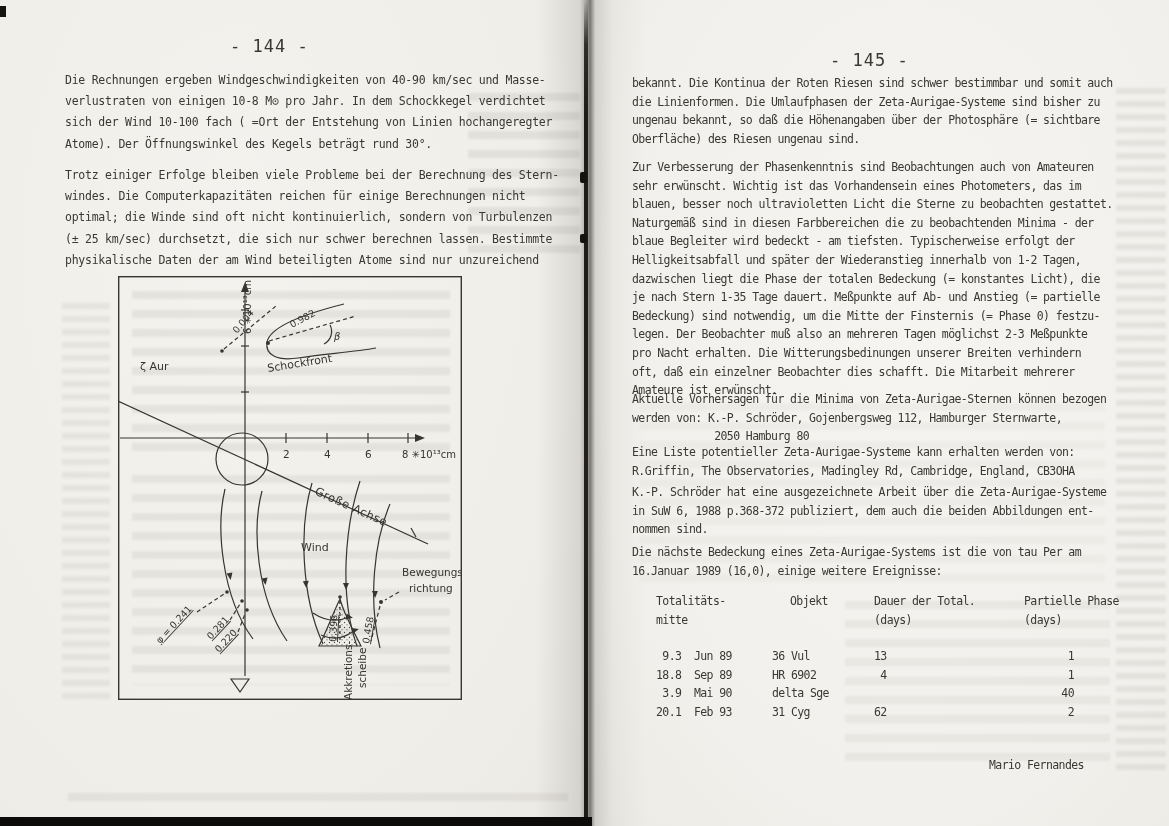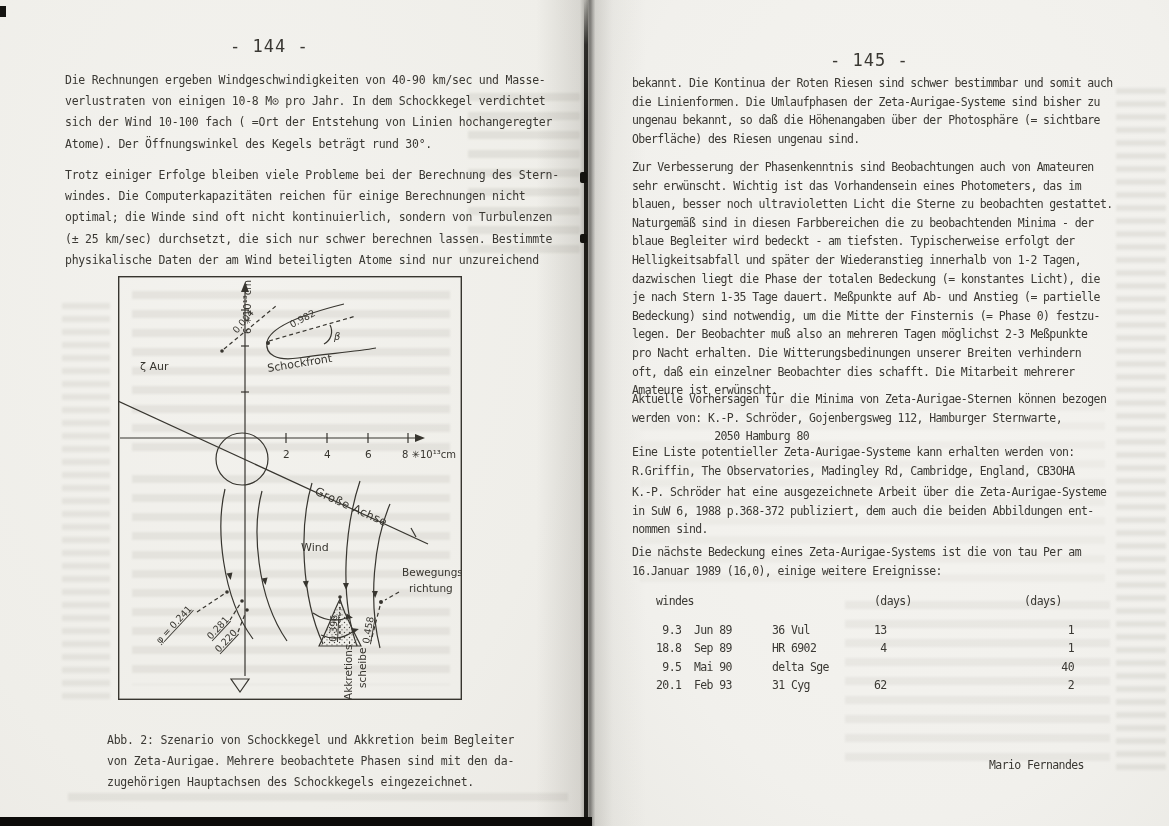--- a/index.html
+++ b/index.html
@@ -24,21 +24,21 @@
       background:linear-gradient(180deg,rgba(25,24,21,0) 0px,rgba(25,24,21,0.85) 45px,#1c1b18 120px,#232119 60%,#1c1b18 100%);}
   .spine-mark{position:absolute;left:580px;width:7px;background:#14130f;border-radius:2px;z-index:5;}
   #edge-bottom-left{position:absolute;left:0;top:817px;width:592px;height:9px;background:#0c0b09;z-index:6;}
   #edge-top-left{position:absolute;left:0;top:6px;width:6px;height:11px;background:#151411;z-index:6;}
   .ztable{position:absolute;left:656px;top:592px;width:424px;z-index:2;font-size:11.5px;letter-spacing:-0.6px;}
   .trow{display:grid;grid-template-columns:116px 102px 120px 86px;line-height:18.5px;white-space:pre;}
   .tcell{overflow:visible;}
   .tcell.c3{text-align:right;padding-right:6px;}
   .thead .tcell.c1{padding-left:18px;}
   .thead .tcell.c3{text-align:left;padding-left:30px;padding-right:0;}
-  .rows-block{margin-top:10px;}
+  .rows-block{margin-top:18px;}
   .u{text-decoration:underline;}
 </style>
 </head>
 <body>
 
 <div id="scan">
   <div id="page-left-bg" class="page-bg"></div>
   <div id="page-right-bg" class="page-bg"></div>
 
   <div class="ghost" style="left:468px;top:88px;width:112px;height:172px;opacity:.55;"></div>
@@ -154,23 +154,20 @@
         <text transform="rotate(-90 234 424)" x="234" y="424" font-size="10.5">Akkretions-</text>
         <text transform="rotate(-90 248 412)" x="248" y="412" font-size="10.5">scheibe</text>
         <text class="u" transform="rotate(-87 218 366)" x="218" y="366" font-size="9.5">0.396</text>
         <text class="u" transform="translate(42,368) rotate(-47)" font-size="9.5">φ = 0.241</text>
         <text class="u" transform="translate(93,364) rotate(-47)" font-size="9.5">0.281</text>
         <text class="u" transform="translate(101,377) rotate(-47)" font-size="9.5">0.220</text>
       </g>
     </svg>
   </div>
 
-  <div class="txt mono-l" style="left:107px;top:730px;">Abb. 2: Szenario von Schockkegel und Akkretion beim Begleiter
-von Zeta-Aurigae. Mehrere beobachtete Phasen sind mit den da-
-zugehörigen Hauptachsen des Schockkegels eingezeichnet.</div>
 
   <div class="txt pagenum" style="left:830px;top:38px;width:120px;margin-top:12px;">- 145 -</div>
   <div class="txt mono-r" style="left:632px;top:74px;">bekannt. Die Kontinua der Roten Riesen sind schwer bestimmbar und somit auch
 die Linienformen. Die Umlaufphasen der Zeta-Aurigae-Systeme sind bisher zu
 ungenau bekannt, so daß die Höhenangaben über der Photosphäre (= sichtbare
 Oberfläche) des Riesen ungenau sind.</div>
   <div class="txt mono-r" style="left:632px;top:158px;">Zur Verbesserung der Phasenkenntnis sind Beobachtungen auch von Amateuren
 sehr erwünscht. Wichtig ist das Vorhandensein eines Photometers, das im
 blauen, besser noch ultravioletten Licht die Sterne zu beobachten gestattet.
 Naturgemäß sind in diesen Farbbereichen die zu beobachtenden Minima - der
@@ -189,26 +186,27 @@
   <div class="txt mono-r" style="left:632px;top:443px;">Eine Liste potentieller Zeta-Aurigae-Systeme kann erhalten werden von:
 R.Griffin, The Observatories, Madingley Rd, Cambridge, England, CB3OHA</div>
   <div class="txt mono-r" style="left:632px;top:483px;">K.-P. Schröder hat eine ausgezeichnete Arbeit über die Zeta-Aurigae-Systeme
 in SuW 6, 1988 p.368-372 publiziert, dem auch die beiden Abbildungen ent-
 nommen sind.</div>
   <div class="txt mono-r" style="left:632px;top:543px;">Die nächste Bedeckung eines Zeta-Aurigae-Systems ist die von tau Per am
 16.Januar 1989 (16,0), einige weitere Ereignisse:</div>
 
   <div class="ztable">
     <div id="thead-block">
-        <div class="trow thead"><div class="tcell c0">windes</div><div class="tcell c1"></div><div class="tcell c2">(days)</div><div class="tcell c3">(days)</div></div>
+        <div class="trow thead"><div class="tcell c0">Totalitäts-</div><div class="tcell c1">Objekt</div><div class="tcell c2">Dauer der Total.</div><div class="tcell c3">Partielle Phase</div></div>
+        <div class="trow thead"><div class="tcell c0">mitte</div><div class="tcell c1"></div><div class="tcell c2">(days)</div><div class="tcell c3">(days)</div></div>
       </div>
     <div id="trows-block" class="rows-block">
         <div class="trow"><div class="tcell c0"> 9.3  Jun 89</div><div class="tcell c1">36 Vul</div><div class="tcell c2">13</div><div class="tcell c3">1</div></div>
         <div class="trow"><div class="tcell c0">18.8  Sep 89</div><div class="tcell c1">HR 6902</div><div class="tcell c2"> 4</div><div class="tcell c3">1</div></div>
-        <div class="trow"><div class="tcell c0"> 9.5  Mai 90</div><div class="tcell c1">delta Sge</div><div class="tcell c2"></div><div class="tcell c3">40</div></div>
+        <div class="trow"><div class="tcell c0"> 3.9  Mai 90</div><div class="tcell c1">delta Sge</div><div class="tcell c2"></div><div class="tcell c3">40</div></div>
         <div class="trow"><div class="tcell c0">20.1  Feb 93</div><div class="tcell c1">31 Cyg</div><div class="tcell c2">62</div><div class="tcell c3">2</div></div>
       </div>
   </div>
 
   <div class="txt mono-r" style="left:968px;top:756px;padding-left:21px;">Mario Fernandes</div>
 
   <div id="spine-shadow"></div>
   <div id="spine-line"></div>
   <div class="spine-mark" style="top:172px;height:11px;"></div>
   <div class="spine-mark" style="top:234px;height:9px;"></div>

